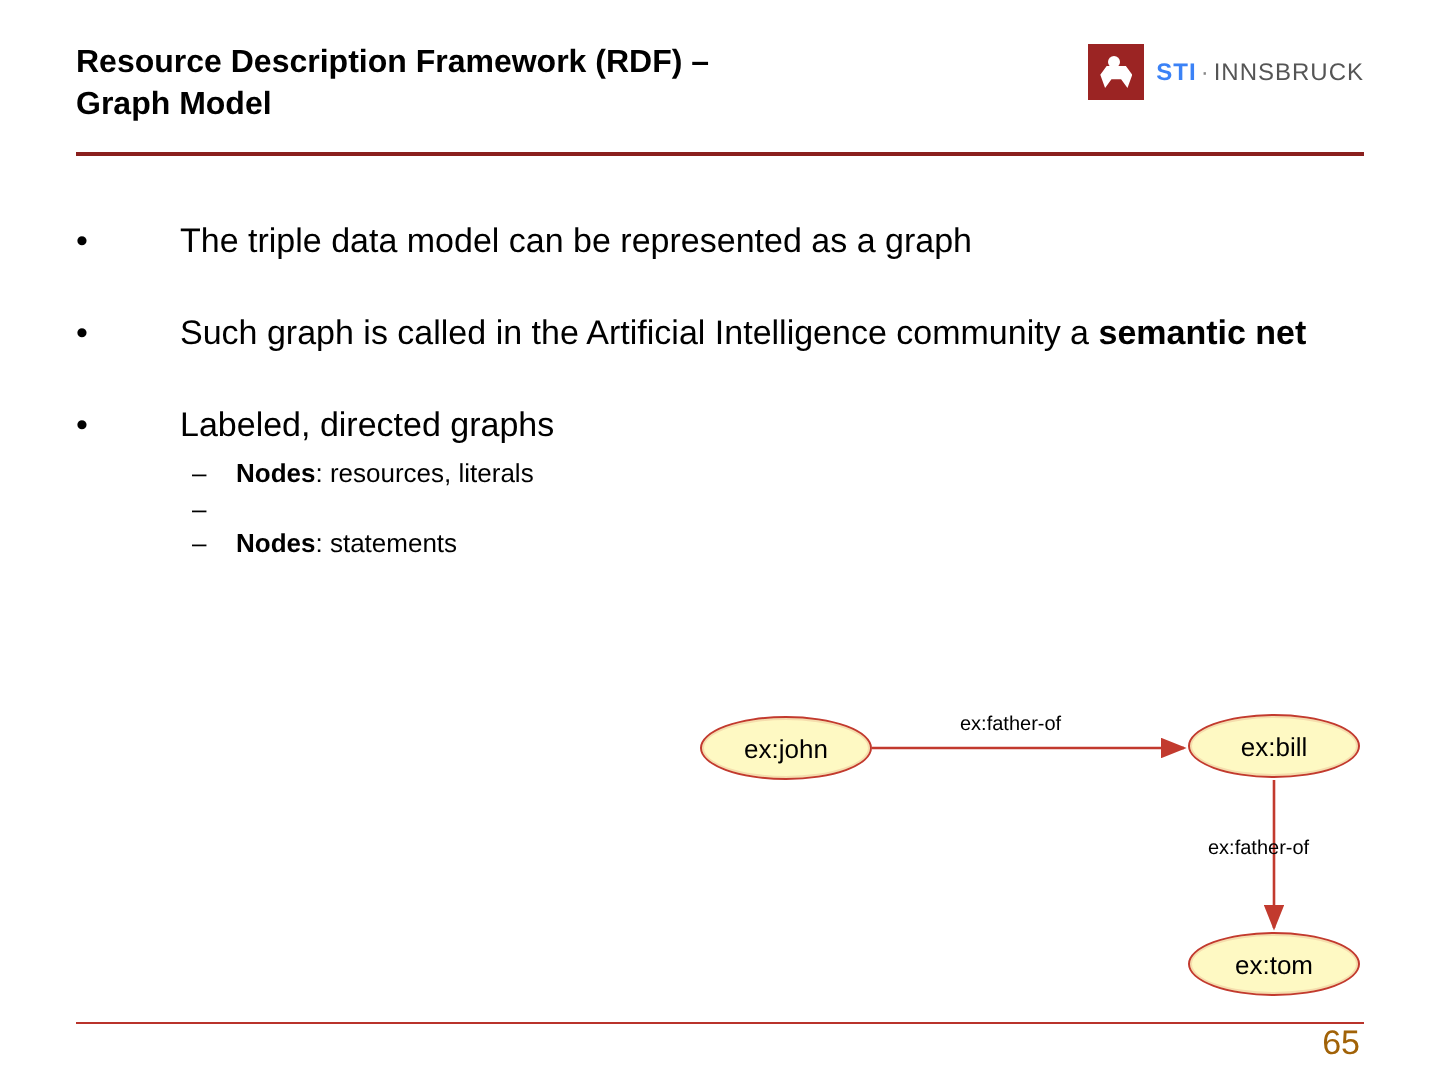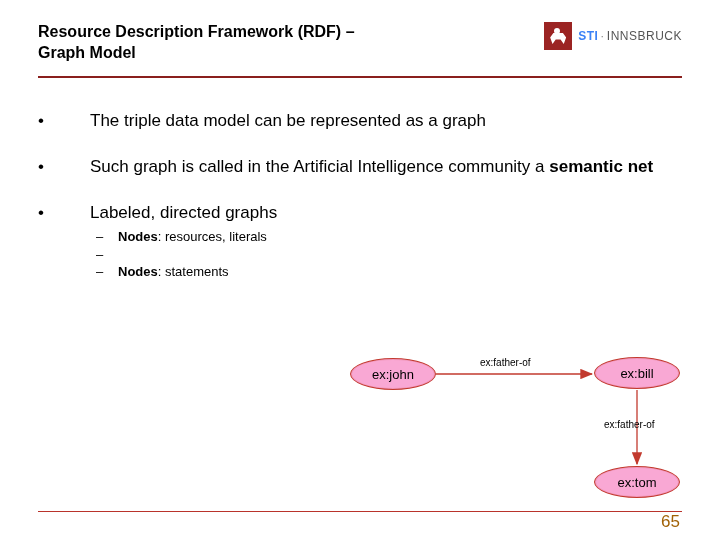--- a/index.html
+++ b/index.html
@@ -114,21 +114,21 @@
     left: 0;
     top: 0;
     width: 720px;
     height: 540px;
     pointer-events: none;
   }
   .node {
     position: absolute;
     border: 1px solid #c23a2e;
     border-radius: 50%;
-    background: #f9a8d4;
+    background: #fef9c3;
     font-size: 13px;
     display: flex;
     align-items: center;
     justify-content: center;
     box-shadow: 0 0 0 1px rgba(194,58,46,0.15) inset;
   }
   .node-john { left: 350px; top: 358px; width: 86px; height: 32px; }
   .node-bill { left: 594px; top: 357px; width: 86px; height: 32px; }
   .node-tom  { left: 594px; top: 466px; width: 86px; height: 32px; }
   .edge-label {

